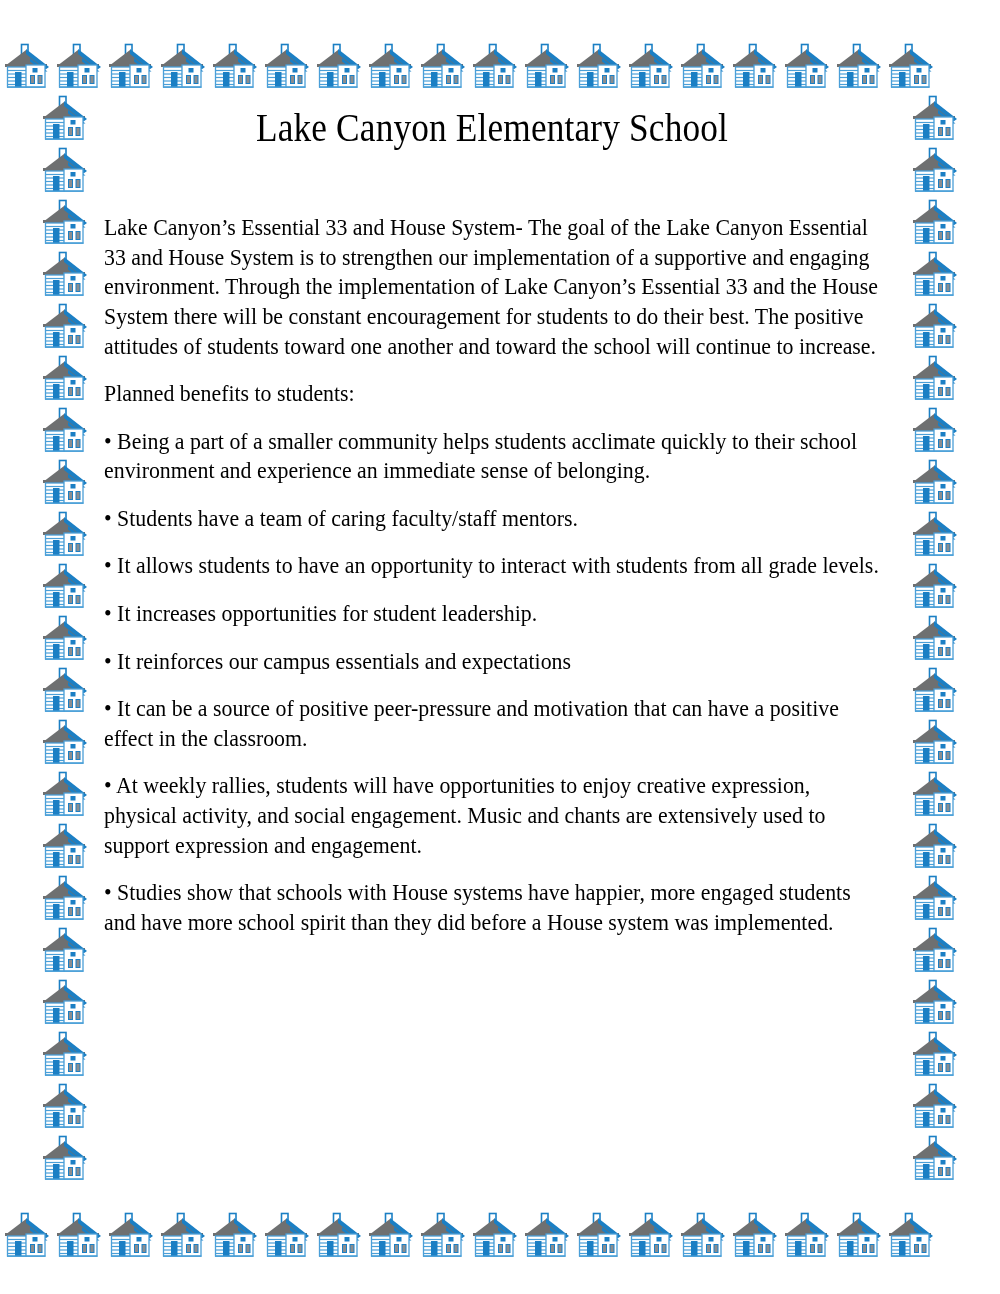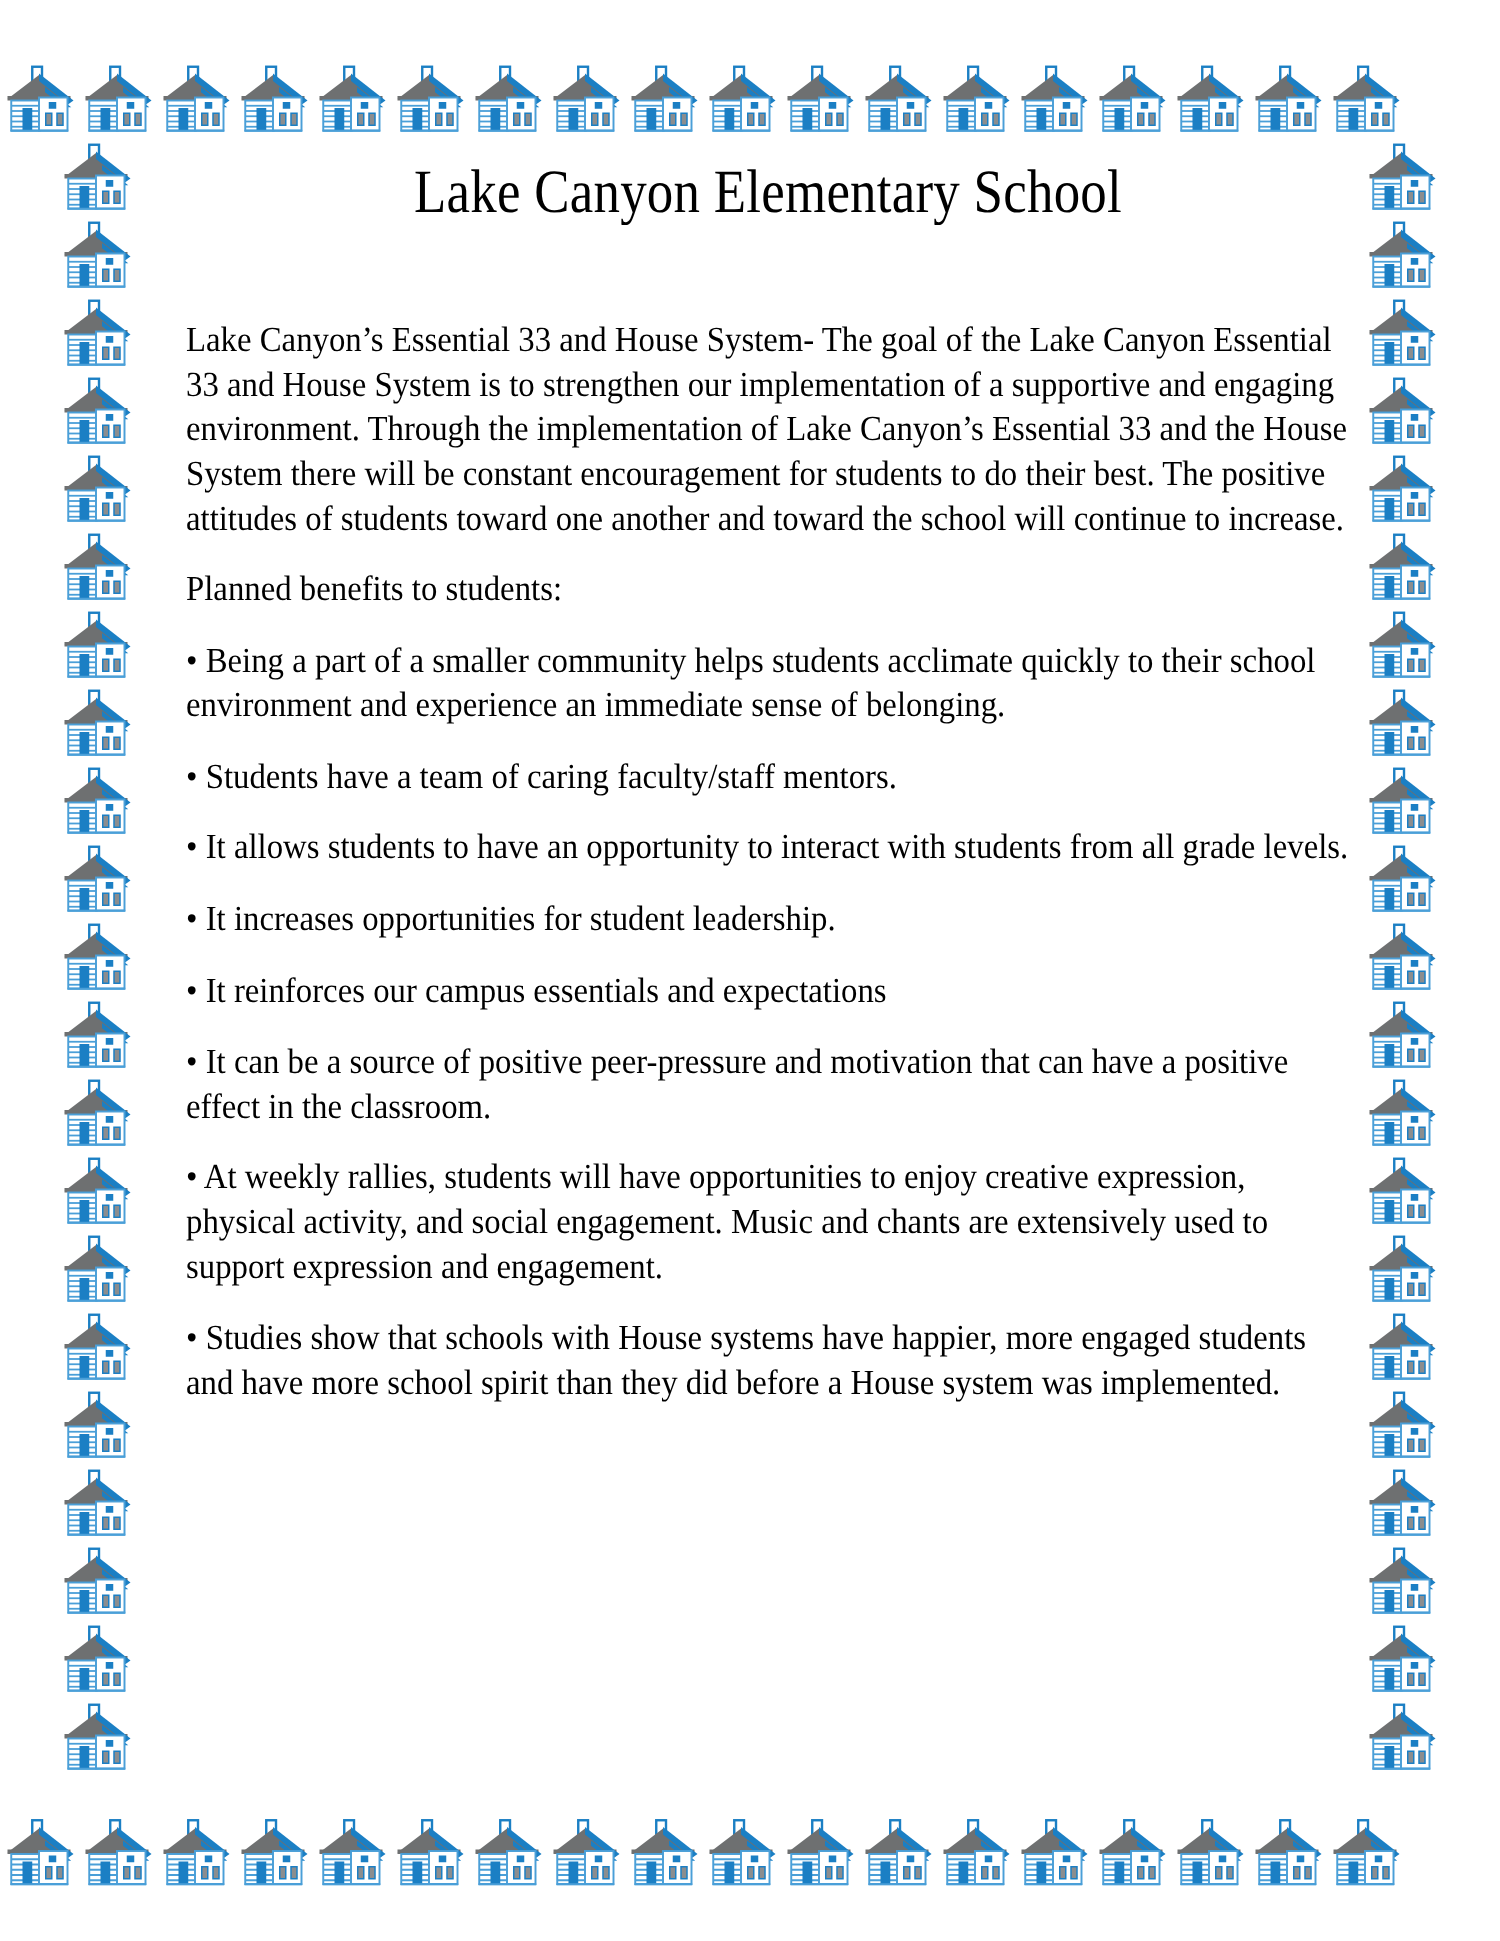--- a/index.html
+++ b/index.html
@@ -53,21 +53,21 @@
     width: 52px;
     height: 52px;
     flex: 0 0 auto;
     display: block;
   }
   .border-row .house { margin: 0; }
 
   
   #content {
     position: absolute;
-    left: 124px;
+    left: 104px;
     top: 104px;
     width: 776px;
   }
   #doc-title {
     font-family: "Liberation Serif", "DejaVu Serif", serif;
     font-size: 41px;
     font-weight: 400;
     letter-spacing: 0.2px;
     text-align: center;
     color: #000000;

